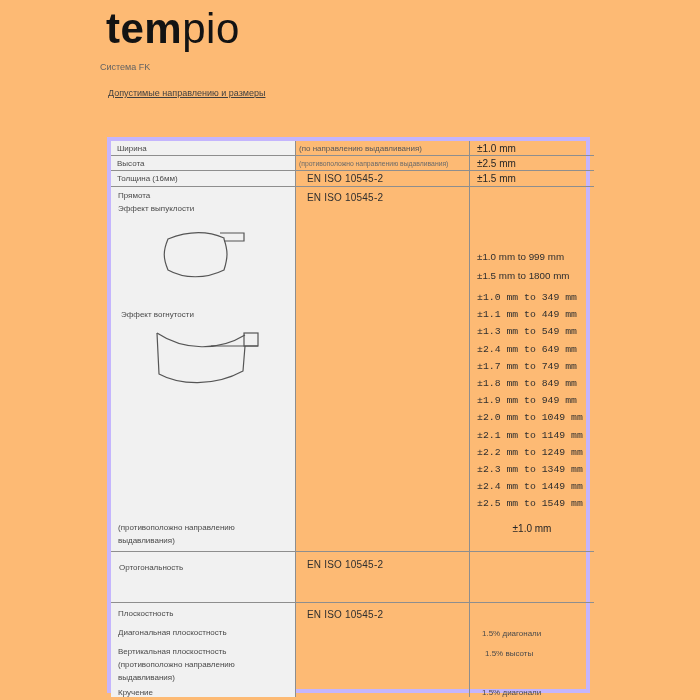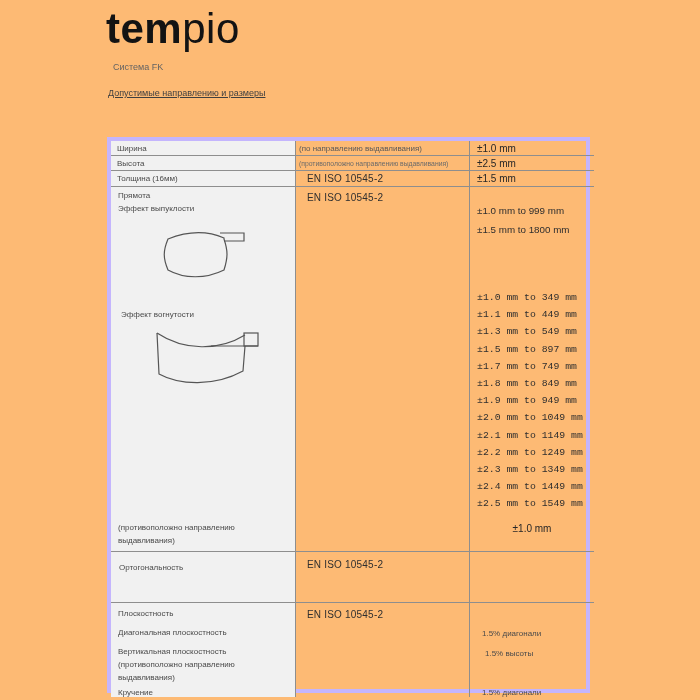--- a/index.html
+++ b/index.html
@@ -4,21 +4,21 @@
 <style>
   html,body{margin:0;padding:0;background:#ffffff;}
   .page{
     position:relative;width:700px;height:700px;background:#fdba74;overflow:hidden;
     font-family:"Liberation Sans",sans-serif;color:#4a4a4a;
   }
   
   .logo{position:absolute;left:106px;top:8px;font-size:42px;line-height:1;color:#131313;letter-spacing:.5px;}
   .logo .bold{font-weight:700;}
   .logo .light{font-weight:400;}
-  .system{position:absolute;left:113px;top:62px;font-size:9px;color:#636363;}
+  .system{position:absolute;left:100px;top:62px;font-size:9px;color:#636363;}
   .doc-link{position:absolute;left:108px;top:88px;font-size:9px;color:#3f3f3f;text-decoration:underline;cursor:pointer;}
 
   
   .tbl{
     position:absolute;left:107px;top:137px;width:483px;height:556px;
     display:grid;grid-template-columns:185px 174px 124px;
     grid-template-rows:15px 15px 16px 365px 51px 94px;
     border:4px solid #c4b5fd;box-sizing:border-box;
   }
   .cell{position:relative;border-right:1px solid #8e8e8e;border-bottom:1px solid #8e8e8e;box-sizing:border-box;overflow:hidden;}
@@ -29,21 +29,21 @@
   .vcenter{display:flex;align-items:center;}
   .padL{padding-left:6px;}
   .method-sm{font-size:8px;color:#5a5a5a;padding-left:3px;}
   .method-xs{font-size:6.8px;color:#6a6a6a;padding-left:3px;}
   .eniso{font-size:10px;color:#2f2f2f;letter-spacing:.2px;}
   .val{font-size:10px;color:#262626;}
   .abs{position:absolute;}
   .vlist div{line-height:17.2px;}
   .vlist{font-size:9.8px;color:#2e2e2e;}
   .vlist2 div{line-height:18.5px;}
-  .vlist2{font-size:9.8px;color:#2e2e2e;}
+  .vlist2{font-size:9.8px;color:#2e2e2e;margin-top:46px;}
   .wrapbox{line-height:13px;}
   .pct{font-size:8px;color:#4a4a4a;}
   svg{display:block;}
 </style>
 </head>
 <body>
 
 <div class="page">
 
   <div class="logo">
@@ -95,21 +95,21 @@
     </div>
     <div class="cell lastcol">
       <div class="abs vlist2" style="left:7px;top:15px;">
           <div>±1.0 mm to 999 mm</div>
           <div>±1.5 mm to 1800 mm</div>
         </div>
       <div class="abs vlist" style="left:7px;top:102px;font-family:Liberation Mono, monospace;">
           <div>±1.0 mm to 349 mm</div>
           <div>±1.1 mm to 449 mm</div>
           <div>±1.3 mm to 549 mm</div>
-          <div>±1.5 mm to 897 mm</div>
+          <div>±2.4 mm to 649 mm</div>
           <div>±1.7 mm to 749 mm</div>
           <div>±1.8 mm to 849 mm</div>
           <div>±1.9 mm to 949 mm</div>
           <div>±2.0 mm to 1049 mm</div>
           <div>±2.1 mm to 1149 mm</div>
           <div>±2.2 mm to 1249 mm</div>
           <div>±2.3 mm to 1349 mm</div>
           <div>±2.4 mm to 1449 mm</div>
           <div>±2.5 mm to 1549 mm</div>
         </div>

